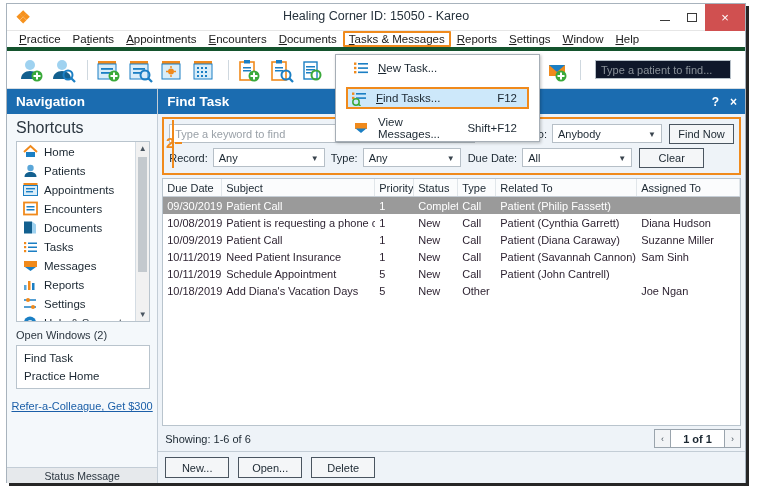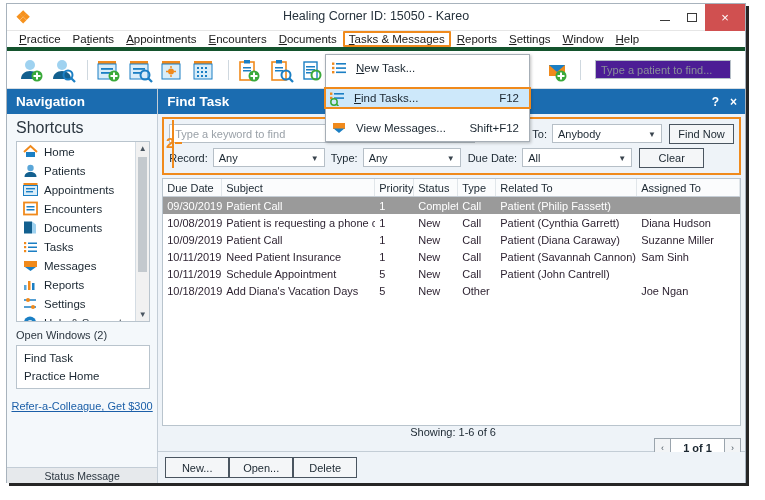--- a/index.html
+++ b/index.html
@@ -86,21 +86,21 @@
     background: #ffffff;
     display: flex; align-items: center;
     padding-left: 10px;
     border-bottom: 1px solid #d6dde3;
   }
   .tb-icon { width: 28px; height: 30px; position: relative; margin-right: 4px; }
   .tb-sep { width: 1px; height: 20px; background: #cfd8df; margin: 0 6px; }
   .patient-find {
     margin-left: 8px;
     width: 136px; height: 19px;
-    border: 1px solid #b6bfc7; background: #4c1d95;
+    border: 1px solid #b6bfc7; background: #0f172a;
     display: flex; align-items: center;
     font-size: 11px; color: #8a9199;
     padding-left: 5px; position: relative;
   }
   
   .body {
     position: relative;
     height: 394px;
     background: #ffffff;
     display: flex;
@@ -274,52 +274,51 @@
   .c-typ { width: 38px; }
   .c-rel { width: 141px; }
   .c-asg { flex: 1; }
   .showing-bar {
     height: 26px;
     display: flex; align-items: center;
     padding: 0 4px 0 7px;
     font-size: 11px; color: #1b2731;
     background: #eef3f8;
     border-bottom: 1px solid #c3cdd6;
-    flex-direction: column;
   }
   .pager { margin-left: auto; display: flex; align-items: center; }
   .pager .pbtn {
     width: 17px; height: 19px;
     border: 1px solid #9aa4ad; background: #f2f4f6;
     display: flex; align-items: center; justify-content: center;
     font-size: 9px; color: #4a5560;
   }
   .pager .pnum {
     width: 53px; height: 19px;
     border-top: 1px solid #9aa4ad; border-bottom: 1px solid #9aa4ad;
     background: #fff;
     display: flex; align-items: center; justify-content: center;
     font-size: 11px; font-weight: bold; color: #1b2731;
   }
   .action-bar {
     height: 31px; background: #eef3f8;
     display: flex; align-items: center;
-    padding-left: 7px; 
+    padding-left: 7px; gap: 9px;
   }
   .action-bar .btn { min-width: 64px; height: 21px; }
   
   .dropdown {
     position: absolute;
-    left: 318px; top: 50px;
+    left: 328px; top: 50px;
     width: 205px;
     background: #ffffff;
     border: 1px solid #a6aeb6;
     box-shadow: 1px 1px 3px rgba(0,0,0,0.25);
     z-index: 50;
-    padding: 2px 0;
+    padding: 2px 12px;
   }
   .dd-item {
     height: 22px;
     display: flex; align-items: center;
     font-size: 11.5px; color: #1b2731;
     padding-left: 4px;
     position: relative;
   }
   .dd-item.hl {
     background: #cde8fa;

